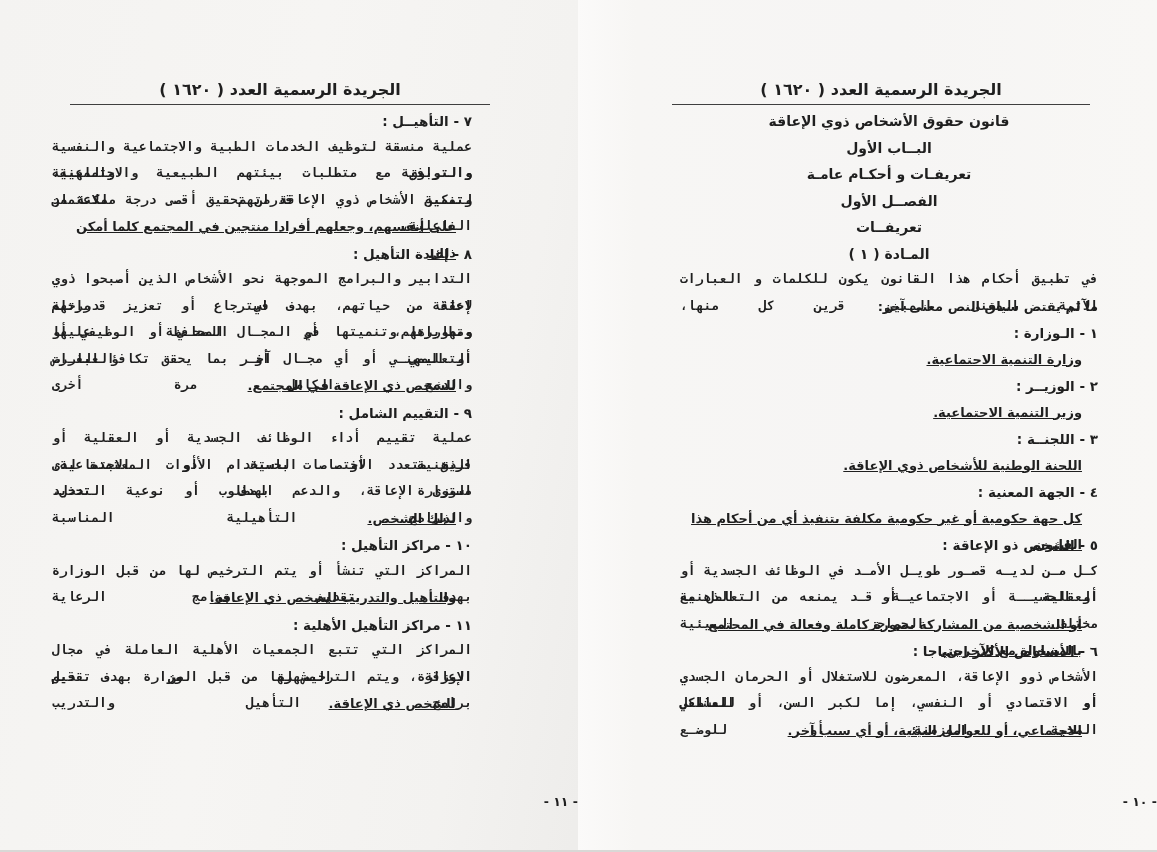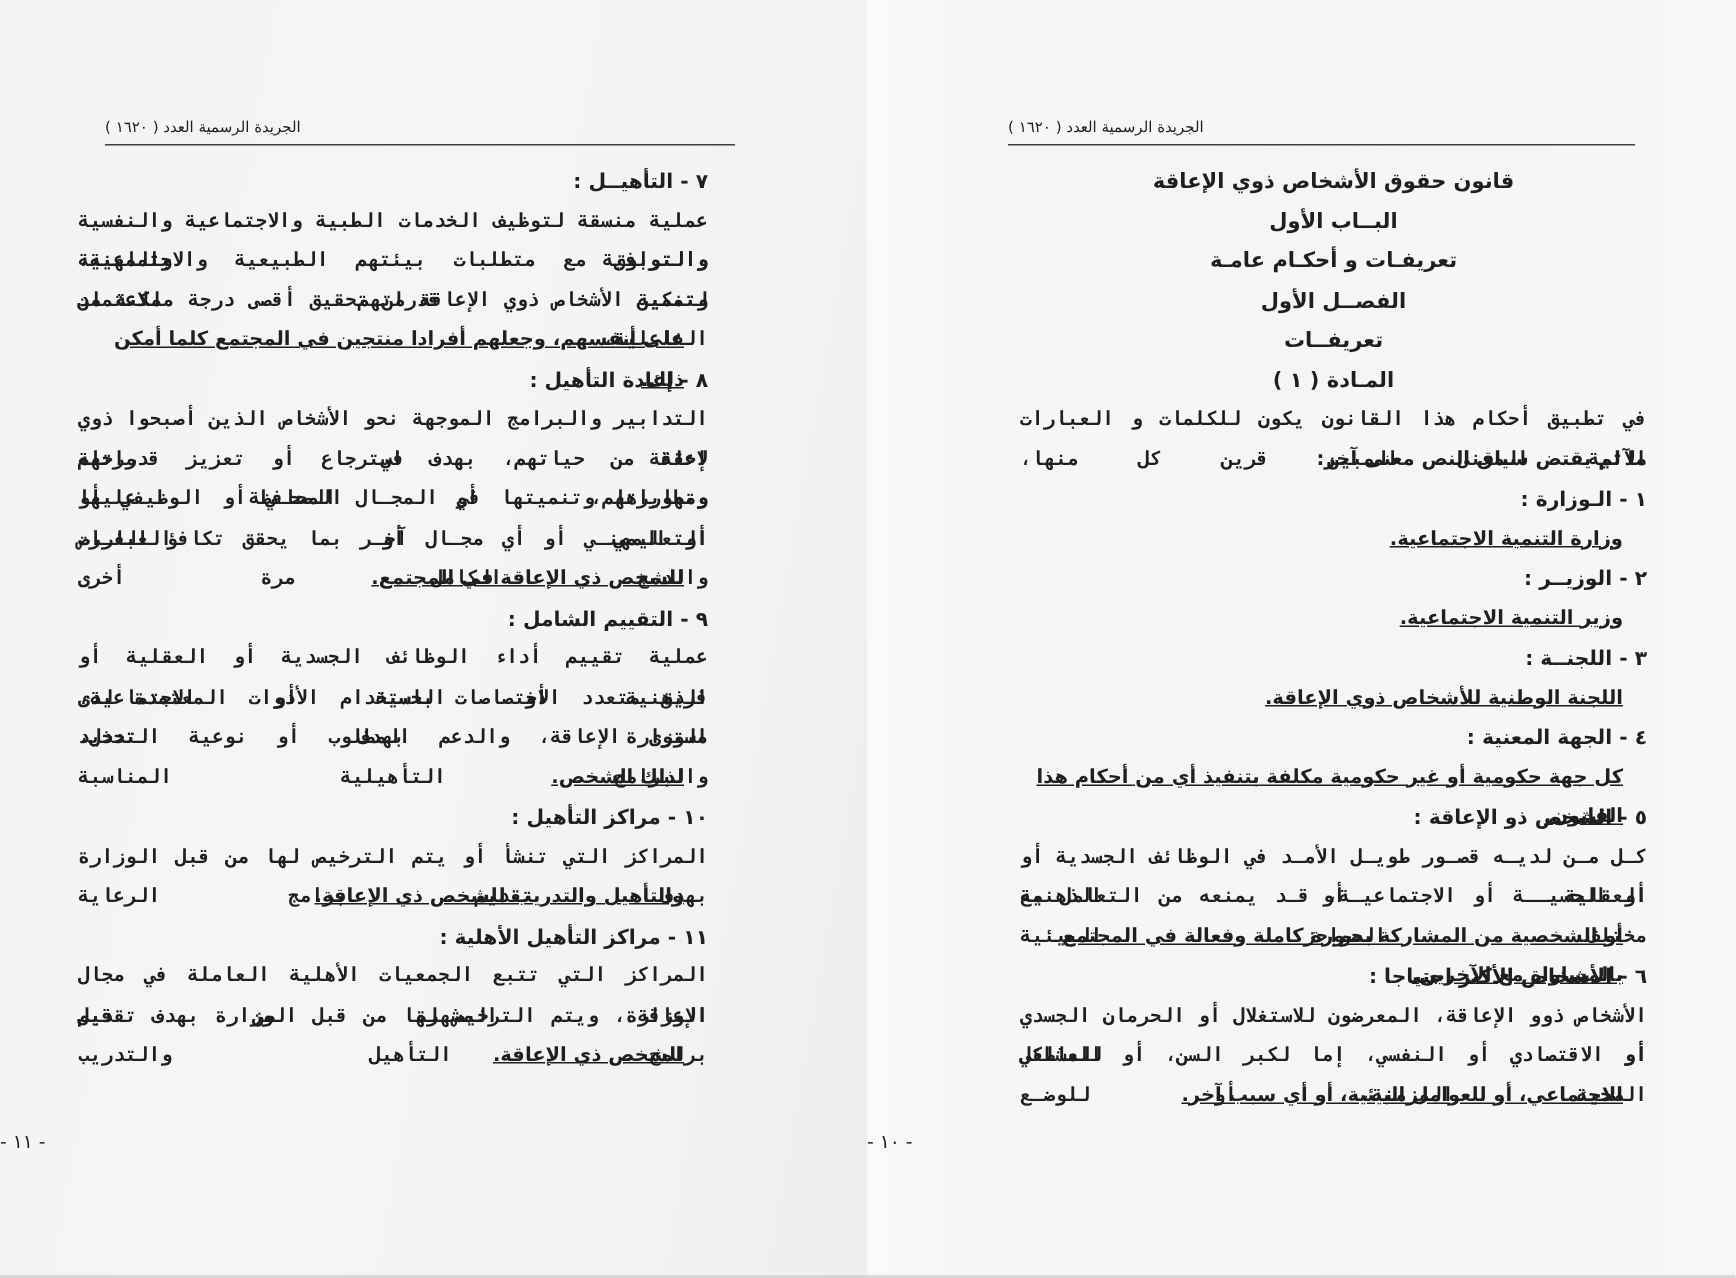--- a/index.html
+++ b/index.html
@@ -26,22 +26,22 @@
   .page-left{
     left:0;width:578px;
     background:linear-gradient(100deg,#f4f3f1 0%,#f6f5f3 45%,#f3f2f0 80%,#eeedeb 99%);
   }
   .page-right{
     left:578px;width:579px;
     background:linear-gradient(90deg,#fbfaf9 0%,#f7f6f4 10%,#f6f5f4 55%,#f8f7f5 100%);
   }
   .page-header{
     position:absolute;top:80px;
-    direction:rtl;text-align:left;
-    font-size:10px;font-weight:normal;color:var(--text);
+    direction:rtl;text-align:center;
+    font-size:16px;font-weight:bold;color:var(--text);
     padding-bottom:5px;
     border-bottom:1.5px solid var(--rule);
     letter-spacing:0.2px;
   }
   .page-left  .page-header{left:70px;width:420px;}
   .page-right .page-header{left:94px;width:418px;}
   .page-main{
     position:absolute;top:108px;
     direction:rtl;color:var(--text);
   }
@@ -51,22 +51,22 @@
     height:26.5px;line-height:26.5px;
     font-weight:bold;font-size:13px;
     white-space:normal;overflow:visible;
   }
   .ln.c   {text-align:center;font-size:14px;}
   .ln.term{text-align:right;font-size:13.5px;}
   .ln.r   {text-align:right;}
   .ln.ri  {text-align:right;padding-right:16px;text-decoration:underline;}
   .ln.j   {text-align:justify;text-align-last:justify;font-family:Liberation Mono, monospace;}
   .page-num{
-    position:absolute;top:753px;left:0;width:100%;
-    text-align:left;font-size:12.5px;font-weight:normal;color:var(--text);
+    position:absolute;top:794px;left:0;width:100%;
+    text-align:right;font-size:12.5px;font-weight:bold;color:var(--text);
     letter-spacing:1px;
   }
 </style>
 </head>
 <body>
 
 <div class="spread">
 
   <section class="page page-left">
     <header class="page-header">الجريدة الرسمية العدد ( ١٦٢٠ )</header>

